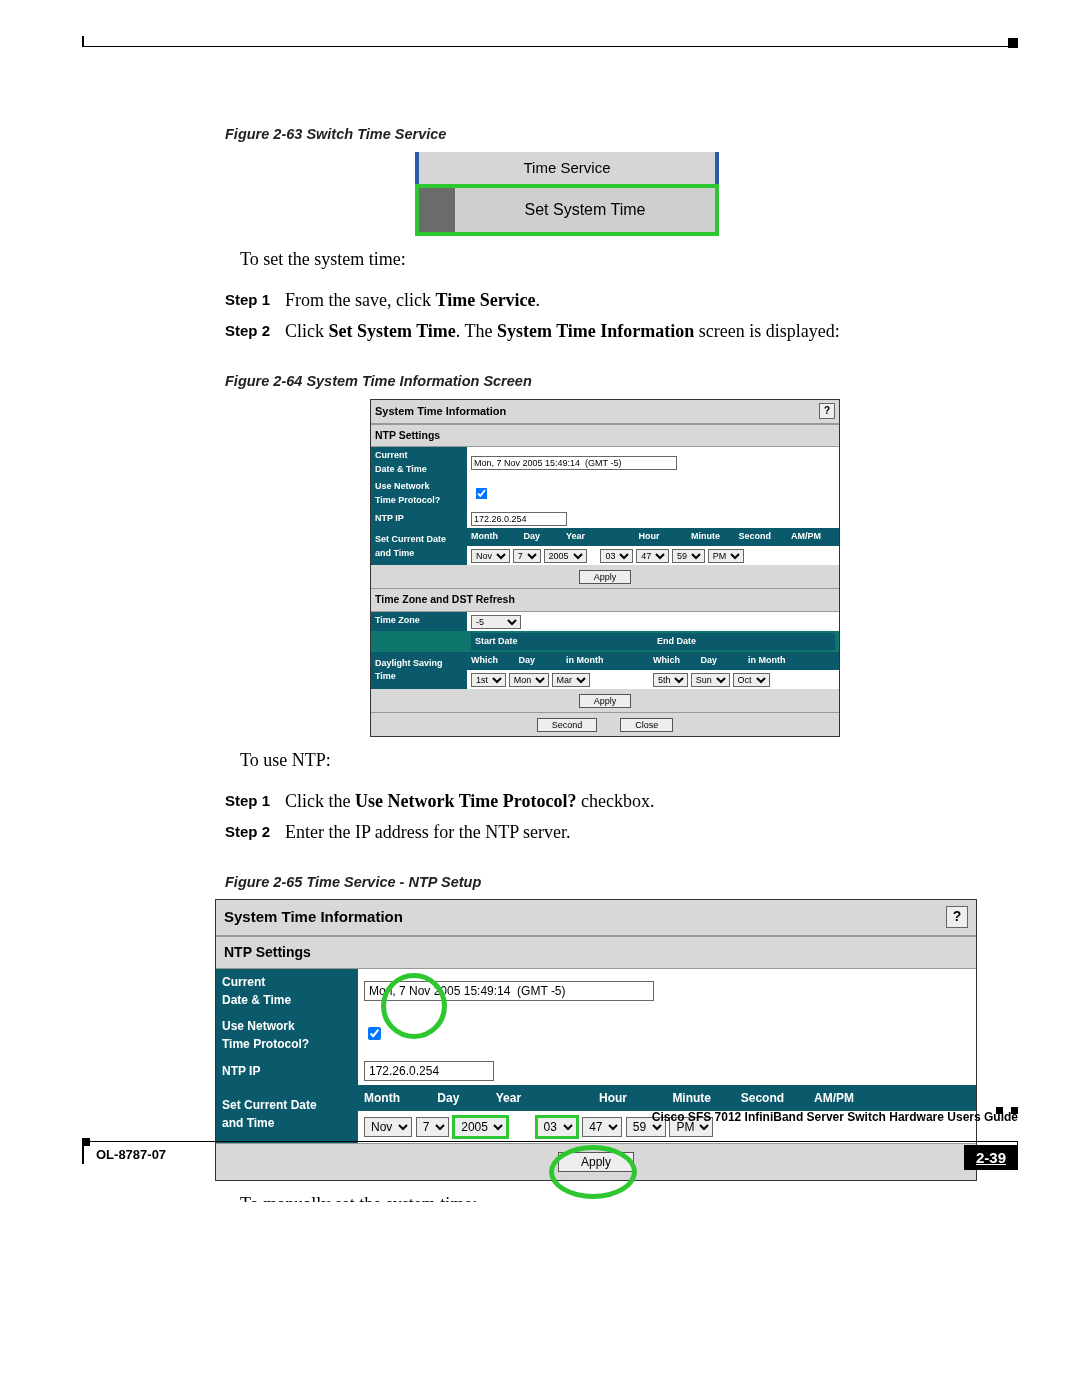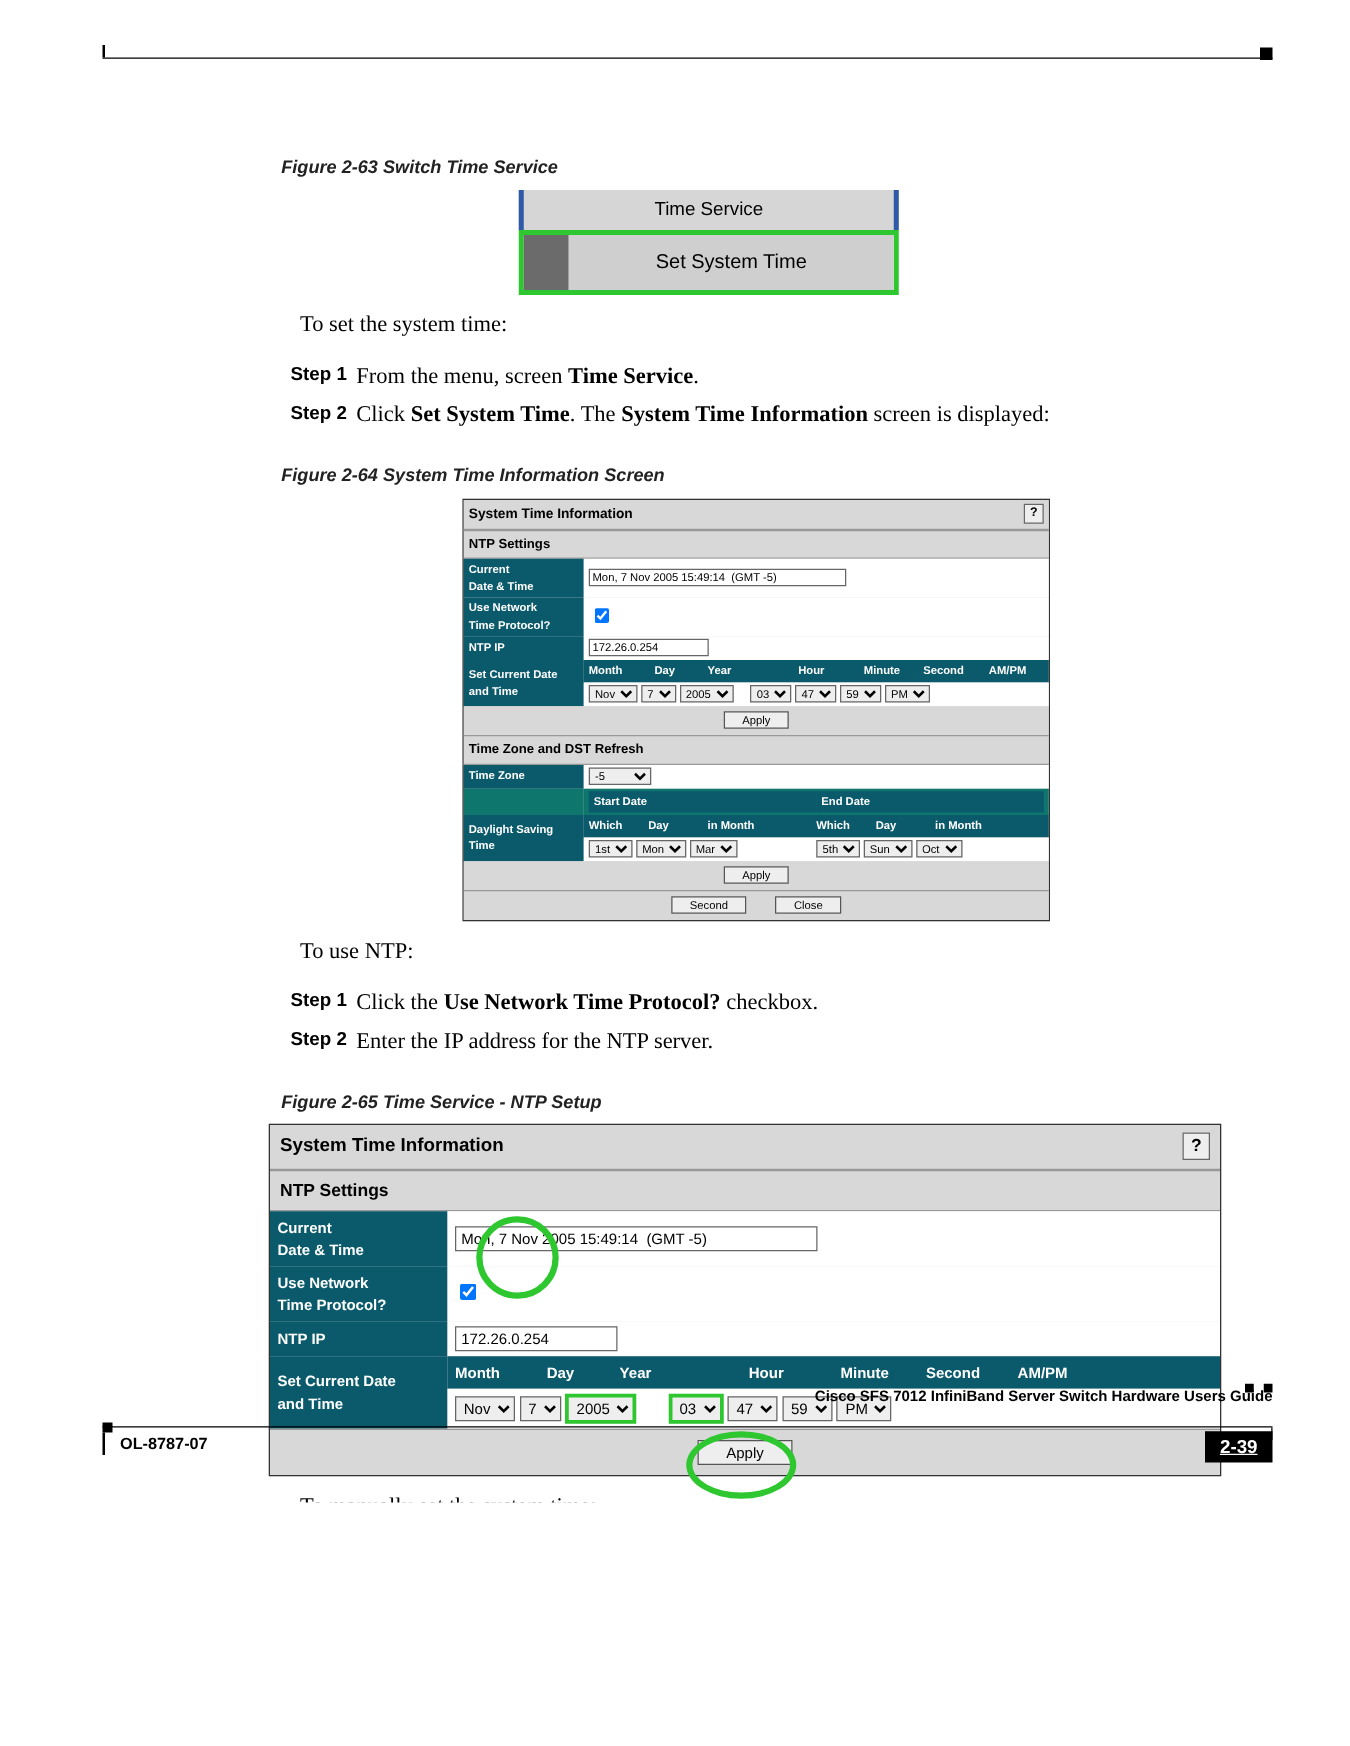--- a/index.html
+++ b/index.html
@@ -35,21 +35,21 @@
     border-top: 1.5px solid #000;
   }
   .sq-bl { position:absolute; bottom:56px; left:82px; width:8px; height:8px; background:#000;}
   .sq-br-a { position:absolute; bottom:88px; right:62px; width:7px; height:7px; background:#000;}
   .sq-br-b { position:absolute; bottom:88px; right:77px; width:7px; height:7px; background:#000;}
   .tick-br { position:absolute; bottom:50px; right:62px; width:1.5px; height:10px; background:#000;}
 
   .content { position:absolute; top:120px; left:225px; right:70px; font-size:18px; line-height:1.5;}
   .fig-caption { font-style:italic; font-weight:bold; font-size:14.5px; font-family: Arial, sans-serif; color:#222; margin: 4px 0 6px 0;}
   .body-text { font-size:18px; margin: 10px 0 14px 15px;}
-  .step-line { display:flex; margin: 4px 0; text-align: center;}
+  .step-line { display:flex; margin: 4px 0;}
   .step-label { font-family: Arial, sans-serif; font-weight:bold; font-size:15px; width:60px; flex-shrink:0; padding-top:2px;}
   .step-text { font-size:18px;}
   .bold { font-weight:bold;}
 
   
   .fig63 { margin: 6px 0 6px 190px; }
   .menu-wrap { width:300px; margin-bottom:4px;}
   .menu-head-outer { width:296px; border-left:4px solid #2f5aa8; border-right:4px solid #2f5aa8; background:#d6d6d6; font-family:Arial,sans-serif; font-size:15px; text-align:center; padding:5px 0;}
   .menu-item { width:296px; border:4px solid #2fc72f; position:relative;}
   .menu-green-outer { display:flex;}
@@ -121,21 +121,21 @@
           </div>
         </div>
       </div>
     </div>
 
     <div class="body-text">To set the system time:</div>
 
     <div class="step-line">
       <div class="step-label">Step 1</div>
       <div class="step-text">
-        <span>From the menu, screen </span><span class="bold">Time Service</span><span>.</span>
+        <span>From the save, click </span><span class="bold">Time Service</span><span>.</span>
       </div>
     </div>
     <div class="step-line">
       <div class="step-label">Step 2</div>
       <div class="step-text">
         <span>Click </span><span class="bold">Set System Time</span><span>. The </span><span class="bold">System Time Information</span><span> screen is displayed:</span>
       </div>
     </div>
 
     <div style="height:18px"></div>

